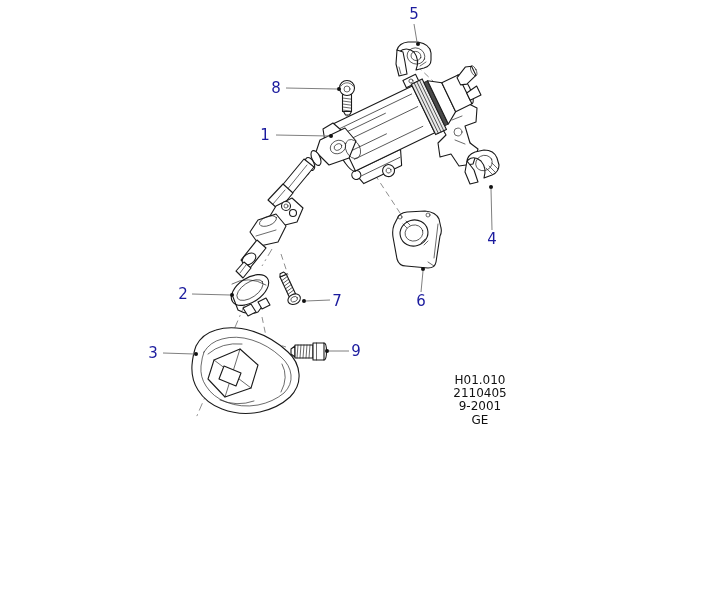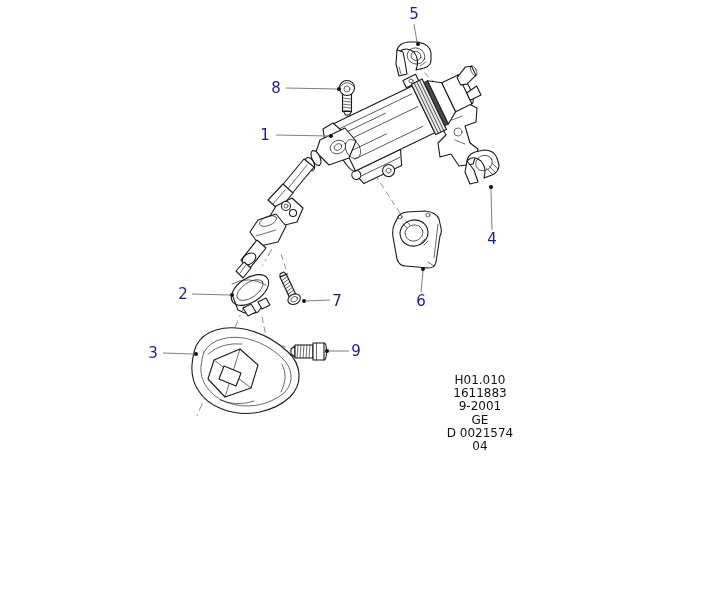--- a/index.html
+++ b/index.html
@@ -207,18 +207,17 @@
       <text class="callout" x="414" y="19">5</text>
       <text class="callout" x="421" y="306">6</text>
       <text class="callout" x="337" y="306">7</text>
       <text class="callout" x="276" y="93">8</text>
       <text class="callout" x="356" y="356">9</text>
     </g>
   </svg>
 
   <div id="info-block">
     <div>H01.010</div>
-    <div>1611883</div>
+    <div>2110405</div>
     <div>9-2001</div>
     <div>GE</div>
-    <div>D 0021574 04</div>
   </div>
 </div>
 
 </body></html>

